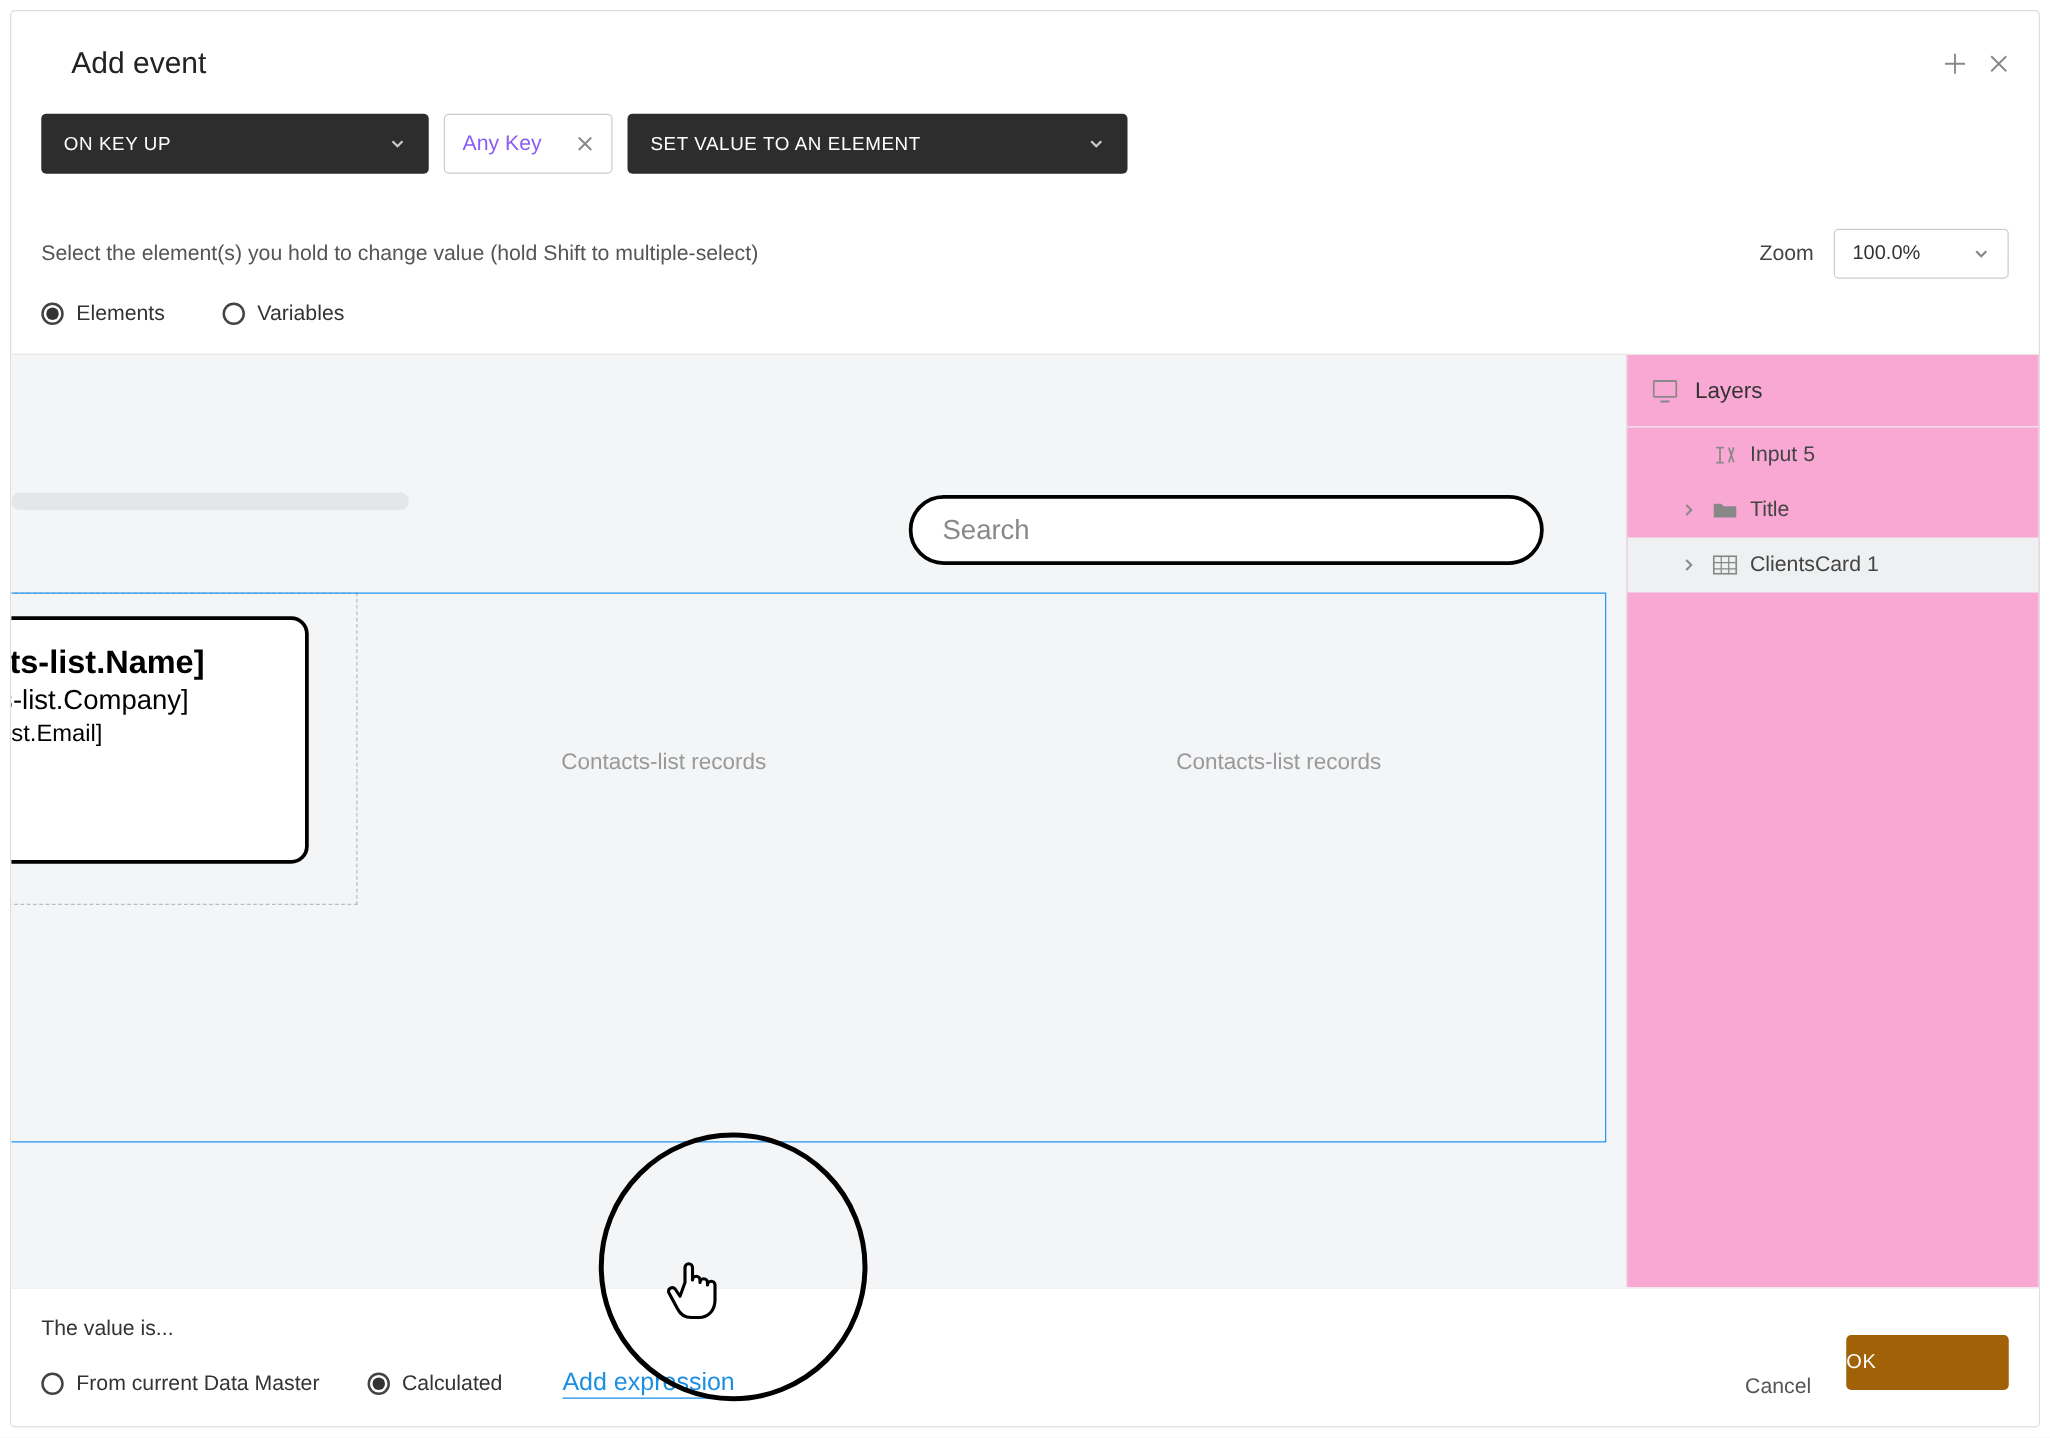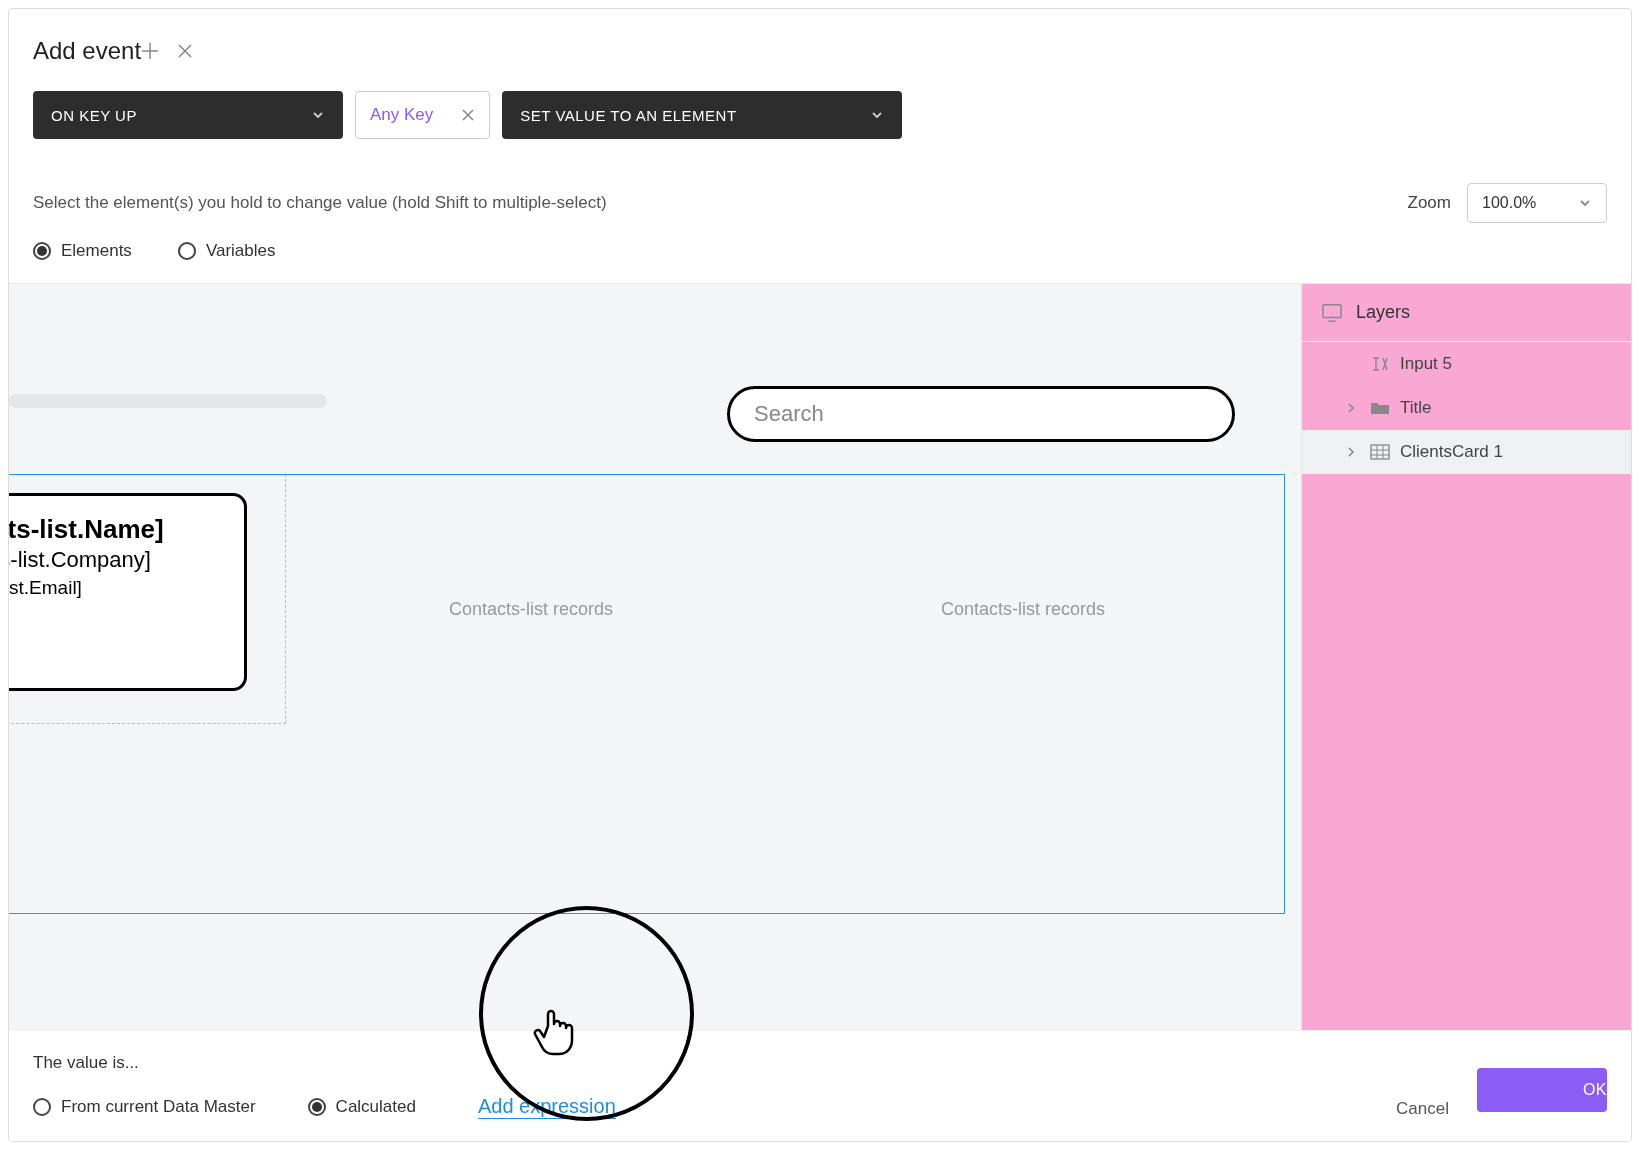--- a/index.html
+++ b/index.html
@@ -20,21 +20,23 @@
     display: flex;
     flex-direction: column;
     overflow: hidden;
   }
   .header {
     padding: 28px 24px 16px 24px;
   }
   .title-row {
     display: flex;
     align-items: center;
+    justify-content: space-between;
     margin-bottom: 26px;
+    margin-left: 24px;
   }
   .title {
     font-size: 24px;
     font-weight: 400;
     color: #222;
   }
   .title-icons { display: flex; gap: 18px; align-items: center; color: #888; }
   .plus-icon, .close-icon-header { cursor: pointer; }
   .selectors-row {
     display: flex;
@@ -144,21 +146,21 @@
     position: absolute;
     top: 110px;
     left: 0;
     width: 318px;
     height: 14px;
     background: #e4e6e9;
     border-radius: 7px;
   }
   .search-field {
     position: absolute;
-    top: 102px;
+    top: 112px;
     left: 718px;
     width: 508px;
     height: 56px;
     border: 3px solid #000;
     border-radius: 28px;
     background: #fff;
     display: flex;
     align-items: center;
     padding: 0 24px;
     font-size: 22px;
@@ -241,21 +243,21 @@
     position: relative;
   }
   .value-label {
     font-size: 17px;
     color: #333;
     margin-bottom: 22px;
   }
   .value-radios {
     display: flex;
     align-items: center;
-    gap: 52px;
+    gap: 38px;
   }
   .add-expr-link {
     color: #1a8fe3;
     font-size: 20px;
     border-bottom: 1px solid #1a8fe3;
     cursor: pointer;
     margin-left: 10px;
   }
   .footer-buttons {
     position: absolute;
@@ -265,28 +267,28 @@
     gap: 28px;
     align-items: center;
   }
   .cancel-btn {
     font-size: 17px;
     color: #555;
     cursor: pointer;
     margin-top: 39px;
   }
   .ok-btn {
-    background: #8b5cf6;
+    background: #a16207;
     color: #fff;
     border-radius: 4px;
     width: 130px;
     height: 44px;
     display: flex;
     align-items: center;
-    justify-content: flex-end;
+    justify-content: flex-start;
     font-size: 16px;
     letter-spacing: 0.5px;
     cursor: pointer;
   }
   .cursor-circle {
     position: absolute;
     width: 215px;
     height: 215px;
     border: 4px solid #000;
     border-radius: 50%;

